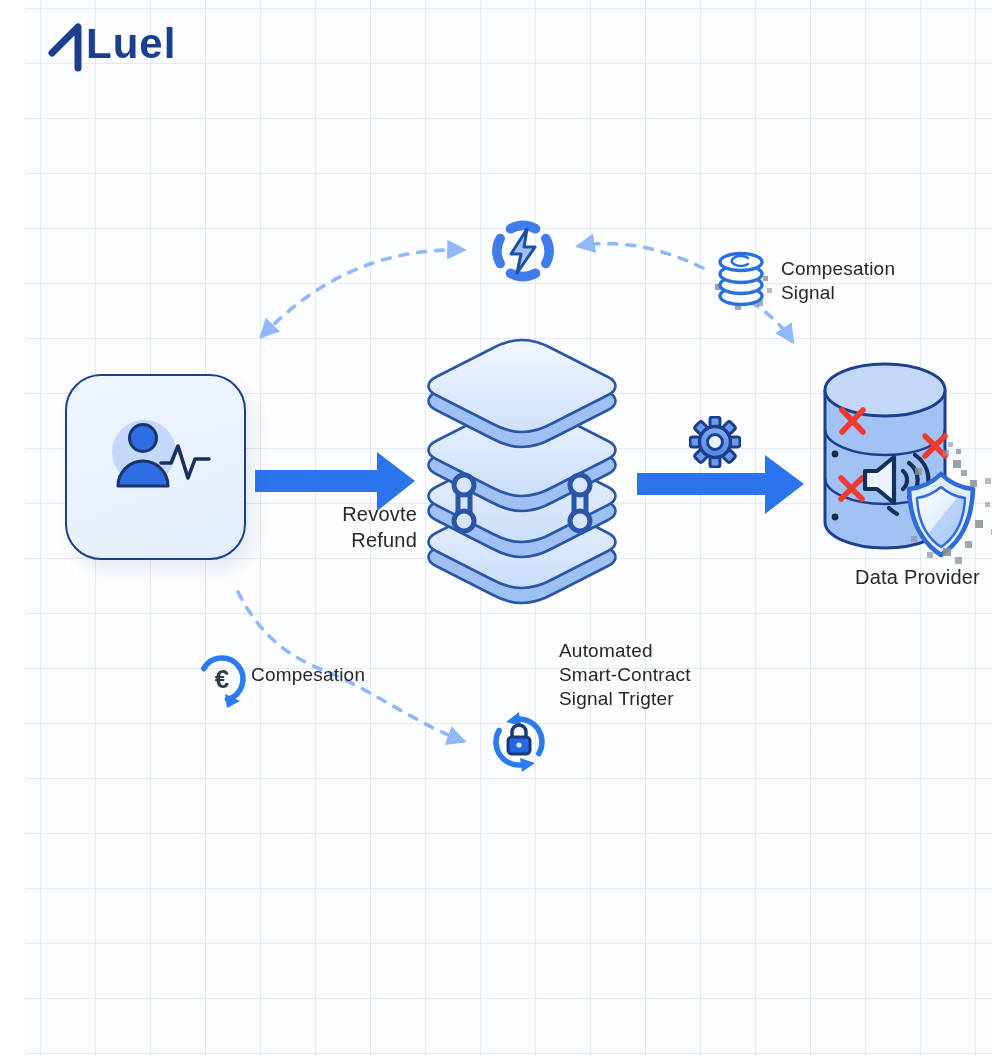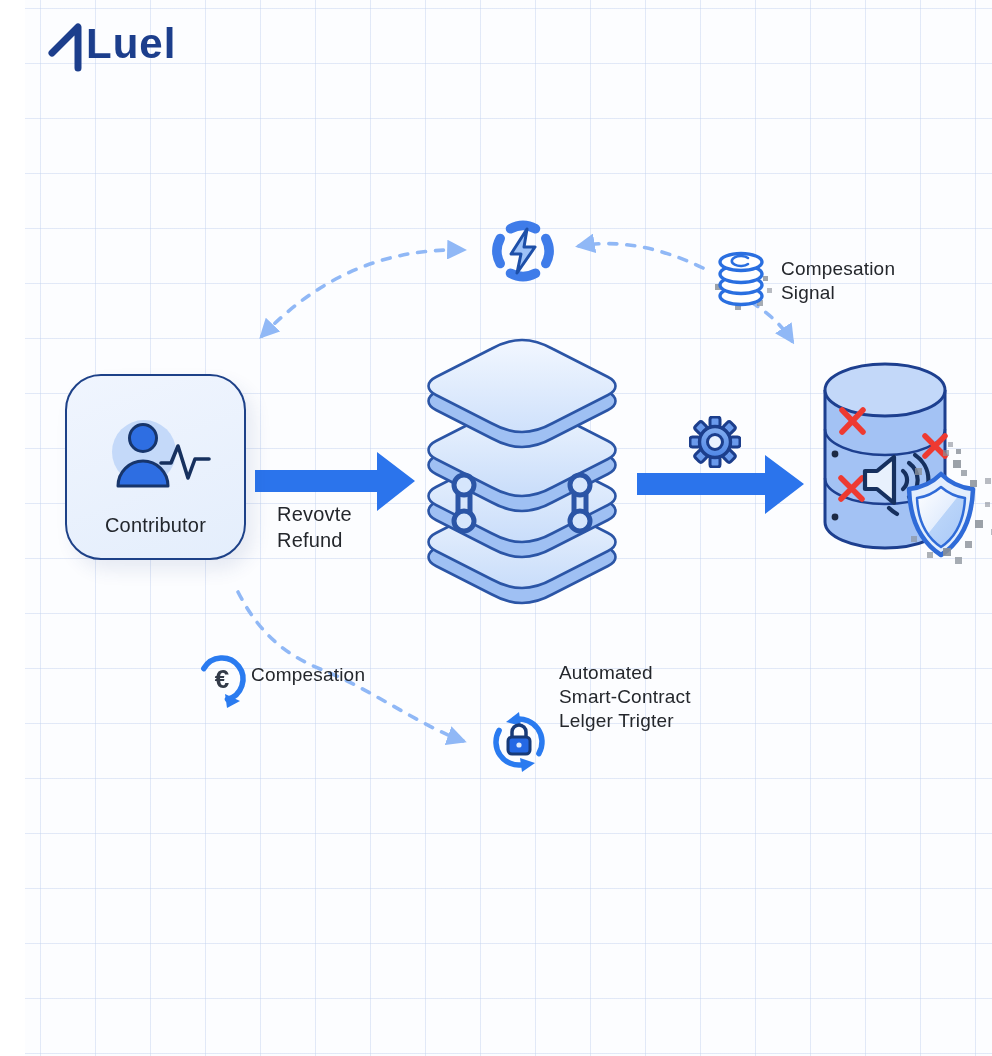--- a/index.html
+++ b/index.html
@@ -12,21 +12,21 @@
     background-size:55px 55px;
     background-position:15px 8px;
     font-family:"Liberation Sans", sans-serif;
     margin-left:25px;
   }
   .abs{position:absolute;}
   .lbl{
     position:absolute;font-weight:400;color:#24272c;font-size:19px;
     line-height:24px;letter-spacing:.2px;white-space:nowrap;
   }
-  .lbl.center{text-align:left;}
+  .lbl.center{text-align:right;}
   .logo{
     position:absolute;left:22px;top:16px;display:flex;align-items:center;gap:1px;
   }
   .logo-text{
     font-size:42px;font-weight:700;color:#1c3e8c;letter-spacing:1px;line-height:1;
     margin-left:-2px;
   }
   .card{
     position:absolute;left:40px;top:374px;width:177px;height:182px;
     background:linear-gradient(160deg,#f0f5fe 0%,#e4eefc 100%);
@@ -93,21 +93,20 @@
     <path d="M35,10 A9 5 0 1 0 35,16" fill="none" stroke="#2a6fe0" stroke-width="2.6" stroke-linecap="round"></path>
   </svg>
 
   <div class="card">
     <svg class="abs" style="left:42px;top:40px;" width="118" height="78" viewBox="0 0 118 78">
       <circle cx="35" cy="36" r="32" fill="#c4d9f9"></circle>
       <circle cx="34" cy="22" r="13.5" fill="#2e6ee2" stroke="#17356b" stroke-width="3"></circle>
       <path d="M9,70 A25 25 0 0 1 59,70 Z" fill="#2e6ee2" stroke="#17356b" stroke-width="3" stroke-linejoin="round"></path>
       <path d="M52,47 L62,47 L69,30 L79,62 L86,43 L100,43" fill="none" stroke="#16305e" stroke-width="3.6" stroke-linecap="round" stroke-linejoin="round"></path>
     </svg>
-    <div class="lbl">Contributor</div>
   </div>
 
   <div class="lbl center" style="left:252px;top:501px;width:140px;font-size:20px;line-height:26px;">
     <div>Revovte</div>
     <div>Refund</div>
   </div>
 
   <svg class="abs" style="left:377px;top:338px;" width="240" height="272" viewBox="0 0 240 272">
     <defs>
       <linearGradient id="faceGrad" x1="0" y1="0" x2="0" y2="1">
@@ -243,39 +242,40 @@
       <rect x="128" y="196" width="8" height="8" opacity=".9"></rect>
       <rect x="112" y="200" width="6" height="6" opacity=".7"></rect>
       <rect x="140" y="205" width="7" height="7" opacity=".75"></rect>
       <rect x="188" y="120" width="5" height="5" opacity=".55"></rect>
       <rect x="170" y="150" width="5" height="5" opacity=".6"></rect>
       <rect x="96" y="184" width="6" height="6" opacity=".65"></rect>
     </g>
   </svg>
 
   <div class="lbl center" style="left:775px;top:565px;width:180px;font-size:20px;">
+    <div>Data Provider</div>
   </div>
 
   <div class="lbl" style="left:756px;top:257px;">
     <div>Compesation</div>
     <div>Signal</div>
   </div>
 
   <svg class="abs" style="left:168px;top:650px;" width="58" height="58" viewBox="0 0 58 58">
     <path d="M10.8,18.5 A21 21 0 1 1 34.4,49.3" fill="none" stroke="#2a7bf0" stroke-width="5.5" stroke-linecap="round"></path>
     <polygon points="32,44 47,51 34,58" fill="#2a7bf0"></polygon>
     <text x="29" y="38" text-anchor="middle" font-size="26" font-weight="700" font-family="Liberation Sans, sans-serif" fill="#333b48">€</text>
   </svg>
 
   <div class="lbl" style="left:226px;top:663px;">Compesation</div>
 
-  <div class="lbl" style="left:534px;top:661px;">
+  <div class="lbl" style="left:534px;top:639px;">
     <div>Automated</div>
     <div>Smart-Contract</div>
-    <div>Lelger Trigter</div>
+    <div>Signal Trigter</div>
   </div>
 
   <svg class="abs" style="left:460px;top:710px;" width="68" height="64" viewBox="0 0 68 64">
     <path d="M53.9,43.5 A23 23 0 0 0 30,9.3" fill="none" stroke="#2a7bf0" stroke-width="5.5" stroke-linecap="round"></path>
     <path d="M14.1,20.5 A23 23 0 0 0 38,54.7" fill="none" stroke="#2a7bf0" stroke-width="5.5" stroke-linecap="round"></path>
     <polygon points="34,2 21,12 36,16" fill="#2a7bf0"></polygon>
     <polygon points="35,48 50,53 37,62" fill="#2a7bf0"></polygon>
     <g>
       <path d="M27,27 L27,22 A7 7 0 0 1 41,22 L41,27" fill="none" stroke="#173a78" stroke-width="3.5"></path>
       <rect x="23" y="27" width="22" height="17" rx="4" fill="#2468e4" stroke="#173a78" stroke-width="3"></rect>

